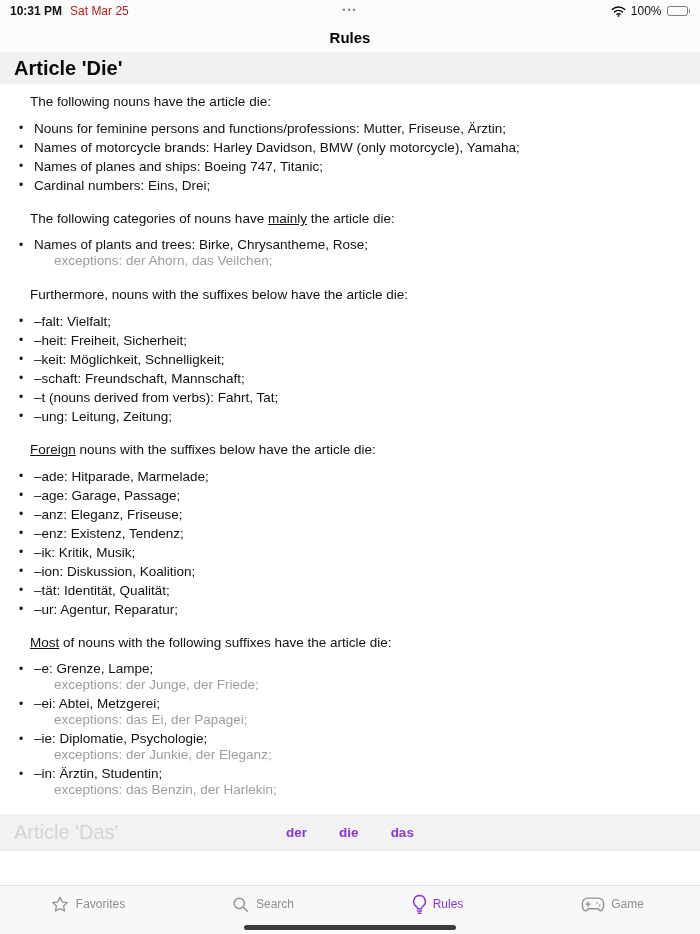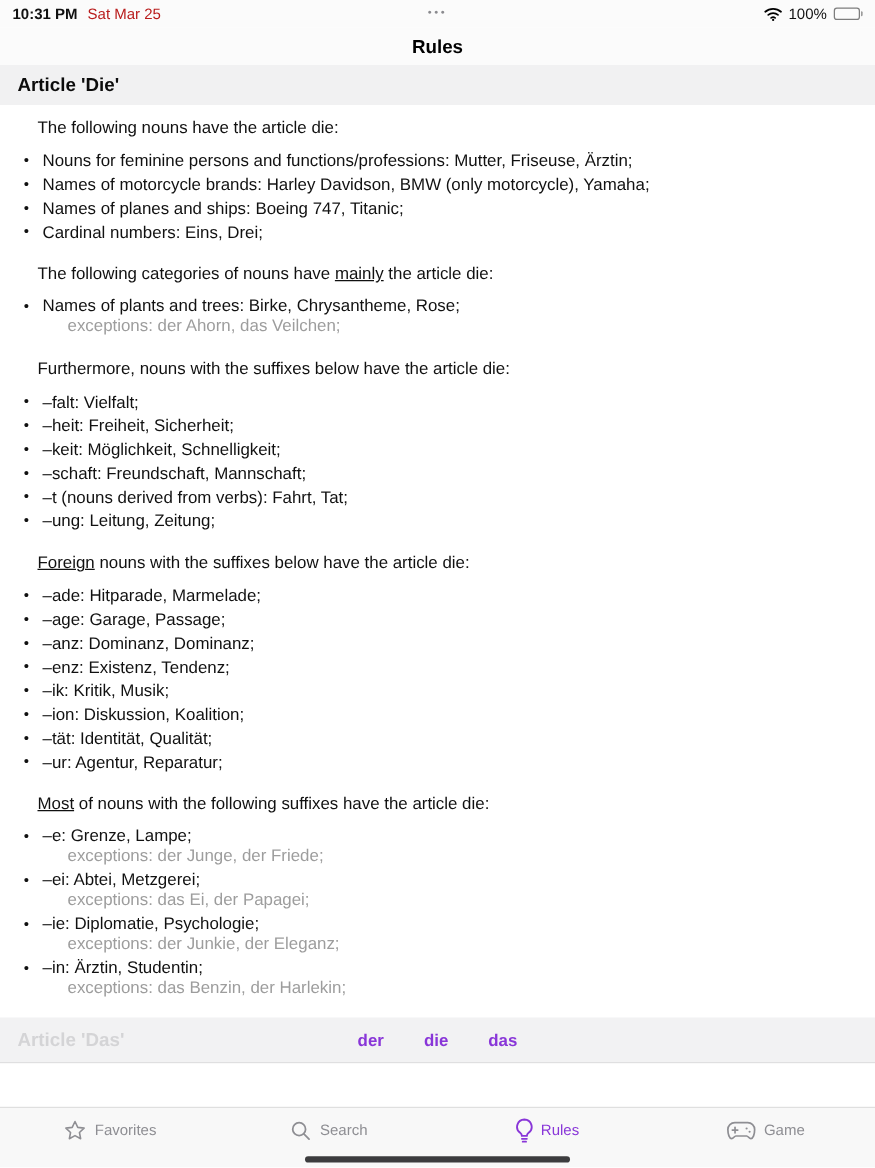--- a/index.html
+++ b/index.html
@@ -30,21 +30,21 @@
   
   .nav-bar{
     height:30px; background:#fbfbfb; display:flex; align-items:center; justify-content:center;
     box-shadow:0 0.5px 0 rgba(0,0,0,.18);
   }
   .nav-title{ font-size:15px; font-weight:700; color:#000; }
 
   
   .section-header{
     height:32px; background:#f1f1f2; display:flex; align-items:center;
-    padding:0 14px; font-size:15px; font-weight:700; color:#0c0c0c;
+    padding:0 14px; font-size:20px; font-weight:700; color:#0c0c0c;
   }
 
   
   .content{ height:766px; padding:0 14px; overflow:hidden; font-size:13.5px; }
   .para{ margin:14px 16px 8px; line-height:19px; }
   .content .para:first-child{ margin-top:8px; }
   .para .u{ text-decoration:underline; }
   .blist{ }
   .li{ display:flex; line-height:19px; }
   .li .bullet{ width:20px; flex:0 0 20px; padding-left:5px; font-size:12px; }
@@ -52,21 +52,21 @@
   .li.with-exc{ padding-bottom:2px; }
   .exc{ color:#9d9d9d; line-height:16px;margin-left:20px; }
 
   
   .toolbar{
     position:absolute; left:0; right:0; bottom:84px; height:36px;
     background:#f2f2f3; display:flex; align-items:center;
     box-shadow:0 0.5px 0 rgba(0,0,0,.2);
   }
   .next-section{
-    position:absolute; left:14px; font-size:15px; font-weight:700; color:#d4d4d6;
+    position:absolute; left:14px; font-size:20px; font-weight:400; color:#d4d4d6;
   }
   .article-buttons{
     margin:0 auto; display:flex; gap:32px; align-items:center;
   }
   .abtn{ color:var(--accent); font-weight:700; font-size:13.5px; cursor:pointer; }
 
   
   .tab-bar-wrap{
     position:absolute; left:0; right:0; bottom:0; height:48px;
     background:#f8f8f8; box-shadow:0 -0.5px 0 rgba(0,0,0,.22);
@@ -204,21 +204,21 @@
       </div>
       <div class="li">
         <span class="bullet">•</span>
         <div class="litext">
           <div>–age: Garage, Passage;</div>
         </div>
       </div>
       <div class="li">
         <span class="bullet">•</span>
         <div class="litext">
-          <div>–anz: Dominanz, Dominanz;</div>
+          <div>–anz: Eleganz, Friseuse;</div>
         </div>
       </div>
       <div class="li">
         <span class="bullet">•</span>
         <div class="litext">
           <div>–enz: Existenz, Tendenz;</div>
         </div>
       </div>
       <div class="li">
         <span class="bullet">•</span>

